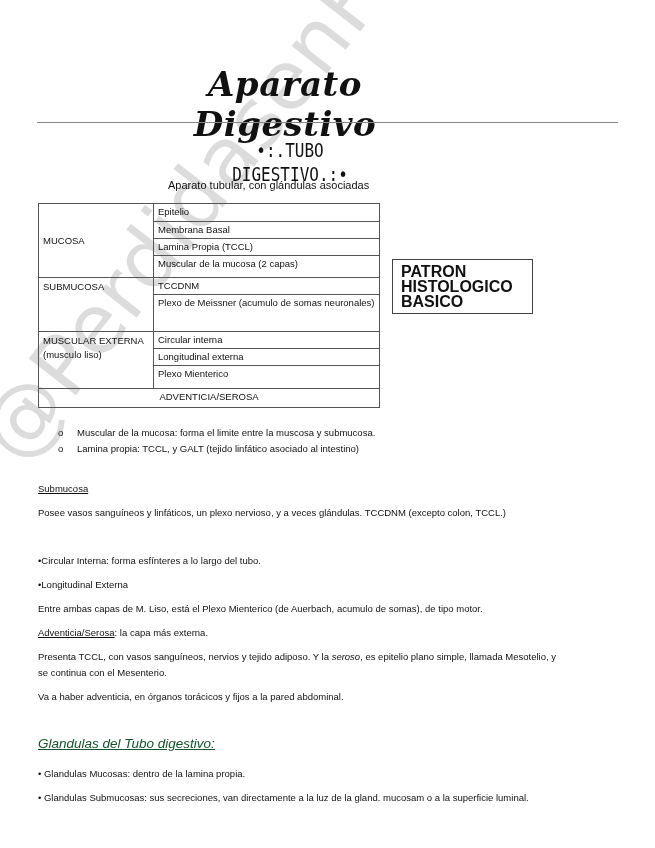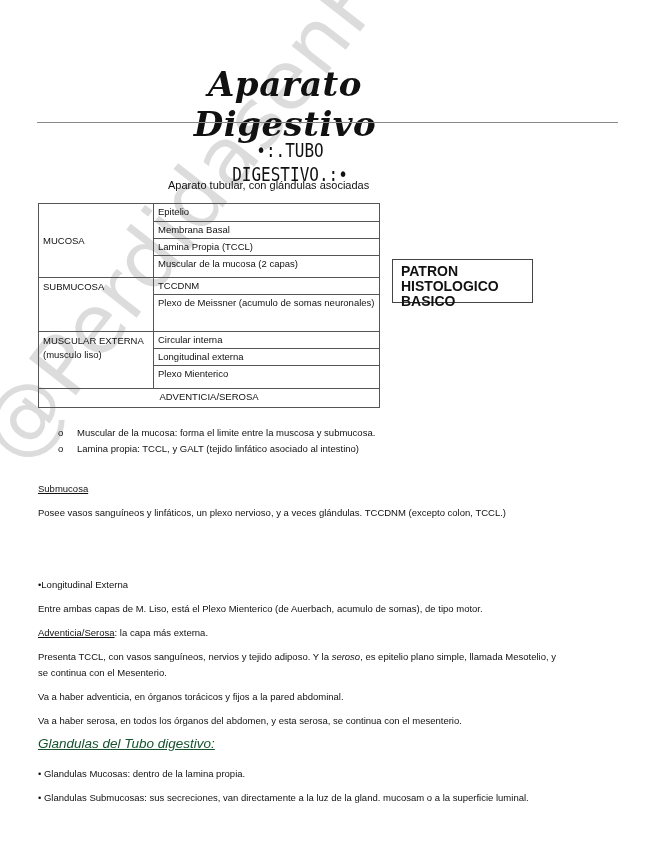--- a/index.html
+++ b/index.html
@@ -45,22 +45,22 @@
       position: absolute; left: 38px; top: 187px; width: 342px;
       border-collapse: collapse; font-size: 9.5px; color: #111;
     }
     table.layers td { border: 1px solid #555; padding: 1px 4px; vertical-align: top; line-height: 14px; margin-top: 44px; }
     table.layers td.group { width: 106px; padding-top: 2px; }
     table.layers td.mid { vertical-align: middle; }
     table.layers td.footer { text-align: center; }
 
     .patron-box {
       position: absolute; left: 392px; top: 243px; width: 131px; height: 38px;
-      border: 1.5px solid #444; padding: 4px 0 0 8px;
-      font-size: 14px; font-weight: bold; line-height: 15px; color: #111;
+      border: 1.5px solid #444; padding: 4px 0 11px 8px;
+      font-size: 16px; font-weight: bold; line-height: 15px; color: #111;
     }
 
     .p { position: absolute; left: 38px; font-size: 9.5px; color: #111; white-space: nowrap; }
     .u { text-decoration: underline; }
     .bullets { position: absolute; left: 58px; top: 409px; font-size: 9.5px; }
     .bullets .bi { height: 16px; line-height: 16px; white-space: nowrap; }
     .bullets .o { display: inline-block; width: 19px; }
     .glands-title {
       position: absolute; left: 38px; top: 720px; font-size: 13.5px; font-style: italic;
       text-decoration: underline; color: #14532d;
@@ -122,30 +122,30 @@
     <div class="patron-box">PATRON HISTOLOGICO BASICO</div>
 
     <div class="bullets">
       <div class="bi"><span class="o">o</span><span>Muscular de la mucosa: forma el limite entre la muscosa y submucosa.</span></div>
       <div class="bi"><span class="o">o</span><span>Lamina propia: TCCL, y GALT (tejido linfático asociado al intestino)</span></div>
     </div>
 
     <div class="p u" style="top:467px">Submucosa</div>
     <div class="p" style="top:491px">Posee vasos sanguíneos y linfáticos, un plexo nervioso, y a veces glándulas. TCCDNM (excepto colon, TCCL.)</div>
 
+    <div class="p" style="top:539px">•Circular Interna: forma esfínteres a lo largo del tubo.</div>
     <div class="p" style="top:563px">•Longitudinal Externa</div>
     <div class="p" style="top:587px">Entre ambas capas de M. Liso, está el Plexo Mienterico (de Auerbach, acumulo de somas), de tipo motor.</div>
 
     <div class="p" style="top:611px">
       <span class="u">Adventicia/Serosa</span><span>: la capa más externa.</span>
     </div>
     <div class="p" style="top:635px">
       <span>Presenta TCCL, con vasos sanguíneos, nervios y tejido adiposo. Y la </span><i>seroso</i><span>, es epitelio plano simple, llamada Mesotelio, y</span>
     </div>
     <div class="p" style="top:651px">se continua con el Mesenterio.</div>
     <div class="p" style="top:675px">Va a haber adventicia, en órganos torácicos y fijos a la pared abdominal.</div>
-    <div class="p" style="top:699px">Va a haber serosa, en todos los órganos del abdomen, y esta serosa, se continua con el mesenterio.</div>
 
     <div class="glands-title">Glandulas del Tubo digestivo:</div>
     <div class="p" style="top:776px">• Glandulas Submucosas: sus secreciones, van directamente a la luz de la gland. mucosam o a la superficie luminal.</div>
     <div class="p" style="top:752px">• Glandulas Mucosas: dentro de la lamina propia.</div>
   </div>
 </div>
 
 </body></html>

